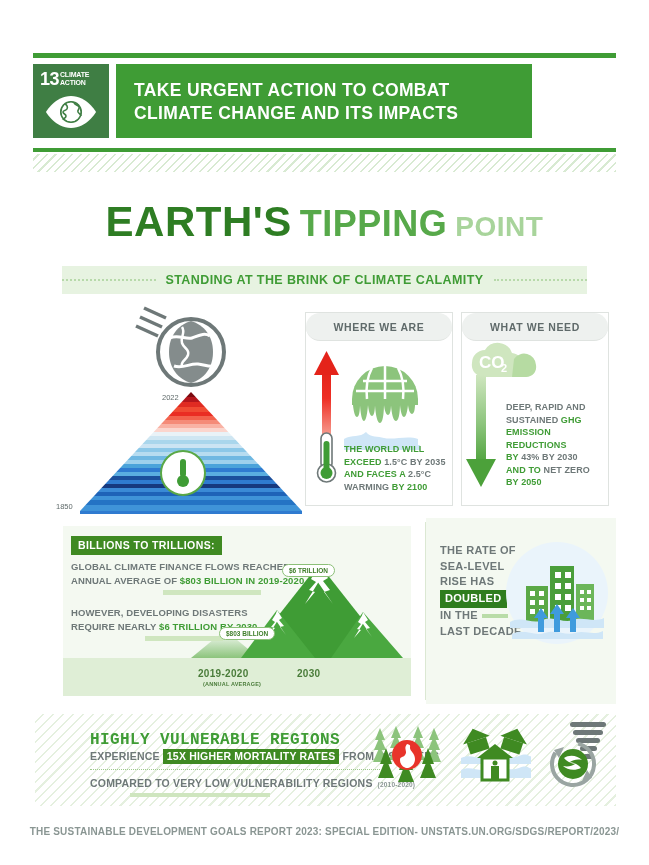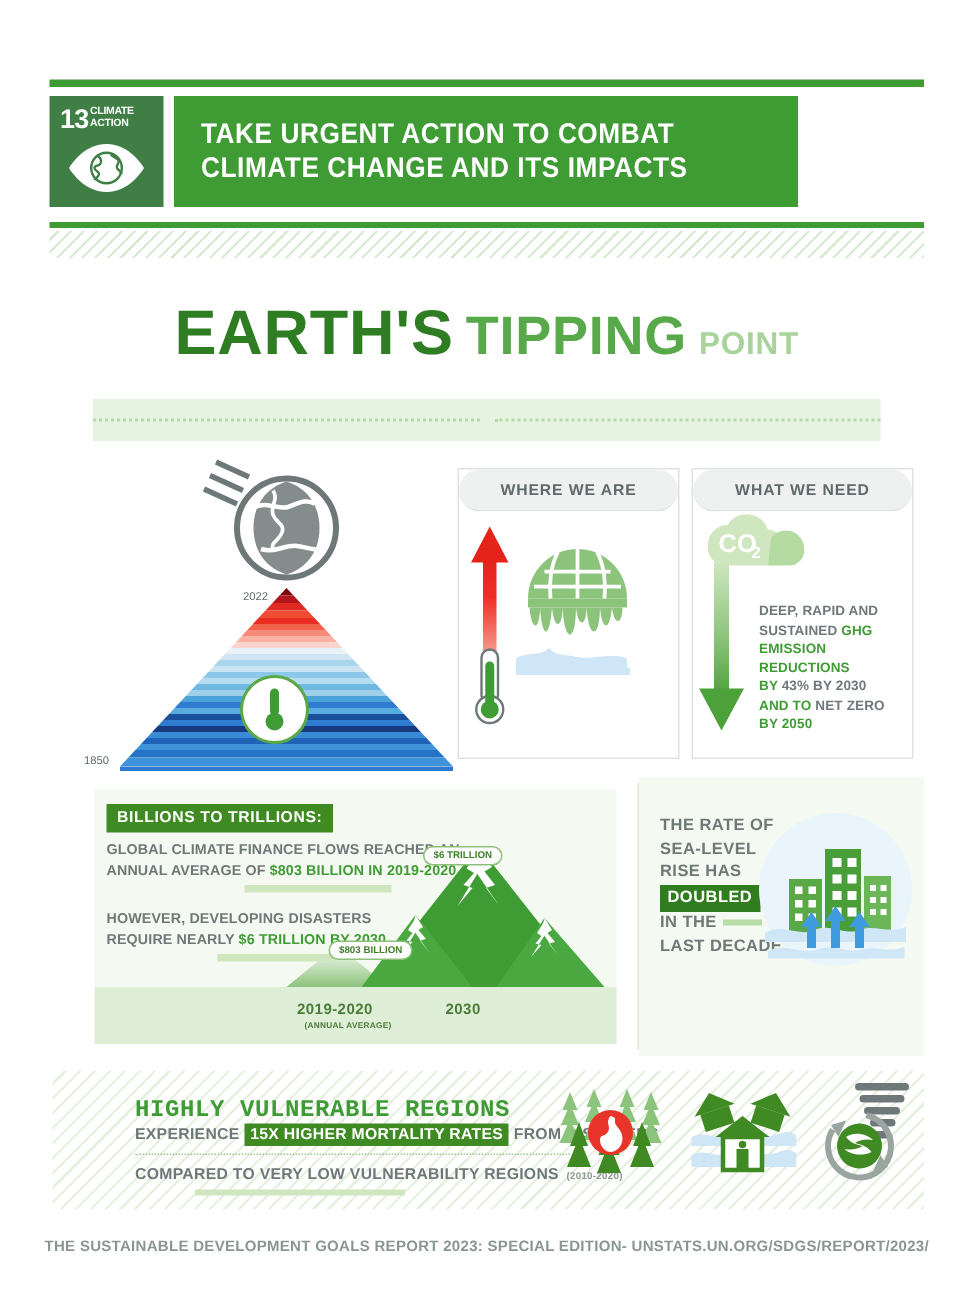--- a/index.html
+++ b/index.html
@@ -36,21 +36,21 @@
   .hatchband .hatch {
     position: absolute; left: 0; top: 6px; width: 100%; height: 18px;
     background: repeating-linear-gradient(-45deg, #d8ead2 0 1.5px, #ffffff 1.5px 6px);
   }
 
   
   .bigtitle { position: absolute; left: 0; top: 198px; width: 649px; text-align: center; }
   .bigtitle span { font-weight: bold; letter-spacing: 0.5px; }
   .bt1 { font-size: 42px; color: #2e7d23; }
   .bt2 { font-size: 36px; color: #57a94a; margin-left: 8px; }
-  .bt3 { font-size: 21px; color: #a8d49b; margin-left: 8px; }
+  .bt3 { font-size: 28px; color: #a8d49b; margin-left: 8px; }
 
   .subbanner {
     position: absolute; left: 62px; top: 266px; width: 525px; height: 28px;
     background: #e7f3e1; display: flex; align-items: center; justify-content: center; gap: 10px;
   }
   .subbanner .dots { flex: 1; height: 0; border-top: 2px dotted #b7d9aa; }
   .subbanner .txt { font-size: 12.5px; font-weight: bold; color: #3f9c35; letter-spacing: 0.4px; white-space: nowrap; }
 
   
   .tri-wrap { position: absolute; left: 50px; top: 300px; width: 262px; height: 218px; }
@@ -151,20 +151,21 @@
     <div class="bar"></div>
     <div class="hatch"></div>
   </div>
 
   <div class="bigtitle">
     <span class="bt1">EARTH'S</span><span class="bt2">TIPPING</span><span class="bt3">POINT</span>
   </div>
 
   <div class="subbanner">
     <span class="dots"></span>
+    <span class="txt">STANDING AT THE BRINK OF CLIMATE CALAMITY</span>
     <span class="dots"></span>
   </div>
 
   <div class="tri-wrap">
     <svg width="262" height="218" viewBox="0 0 262 218">
       <g>
         <circle cx="141" cy="52" r="33" fill="none" stroke="#6e7878" stroke-width="4"></circle>
         <path d="M141 21c-13 4-22 15-22 31s9 27 22 31c13-4 22-15 22-31s-9-27-22-31z" fill="#6e7878" opacity="0.85"></path>
         <path d="M120 38c8-4 16 2 22 0s12-6 18-2" stroke="#ffffff" stroke-width="3" fill="none"></path>
         <path d="M124 66c9 3 16-3 24-2s14 4 18 1" stroke="#ffffff" stroke-width="3" fill="none"></path>
@@ -254,20 +255,26 @@
               <path d="M50 50h58"></path>
             <path d="M79 25v33"></path>
               <path d="M66 27c-5 9-6 22-5 31"></path>
               <path d="M92 27c5 9 6 22 5 31"></path>
           </g>
           <path d="M47 64c0 0 1 12 4 12s3-12 3-12 1 16 4 16 4-16 4-16 1 11 4 11 3-11 3-11 1 18 5 18 4-18 4-18 1 10 4 10 3-10 3-10 1 16 5 16 4-16 4-16 1 12 4 12 4-12 4-12 1 9 4 9 3-9 3-9z" fill="#8cc47c"></path>
           <path d="M38 98c8-5 16-1 22-7 5 6 12 4 18 6 10 2 24-3 34 1v8H38z" fill="#cfe6f7"></path>
           <rect x="38" y="104" width="76" height="5" fill="#cfe6f7"></rect>
         </g>
       </svg>
+      <div class="card-txt" style="left:38px; top:102px;">
+        <div><span class="g">THE WORLD WILL</span></div>
+        <div><span class="g">EXCEED </span><span class="k">1.5°C BY 2035</span></div>
+        <div><span class="g">AND FACES A </span><span class="k">2.5°C</span></div>
+        <div><span class="k">WARMING </span><span class="g">BY 2100</span></div>
+      </div>
     </div>
   </div>
 
   <div class="card card-b">
     <div class="card-hd">WHAT WE NEED</div>
     <div class="card-body">
       <svg width="146" height="164" viewBox="0 0 146 164">
         <defs>
           <linearGradient id="grnarrow" x1="0" y1="0" x2="0" y2="1">
             <stop offset="0%" stop-color="#cfe6bf"></stop>

